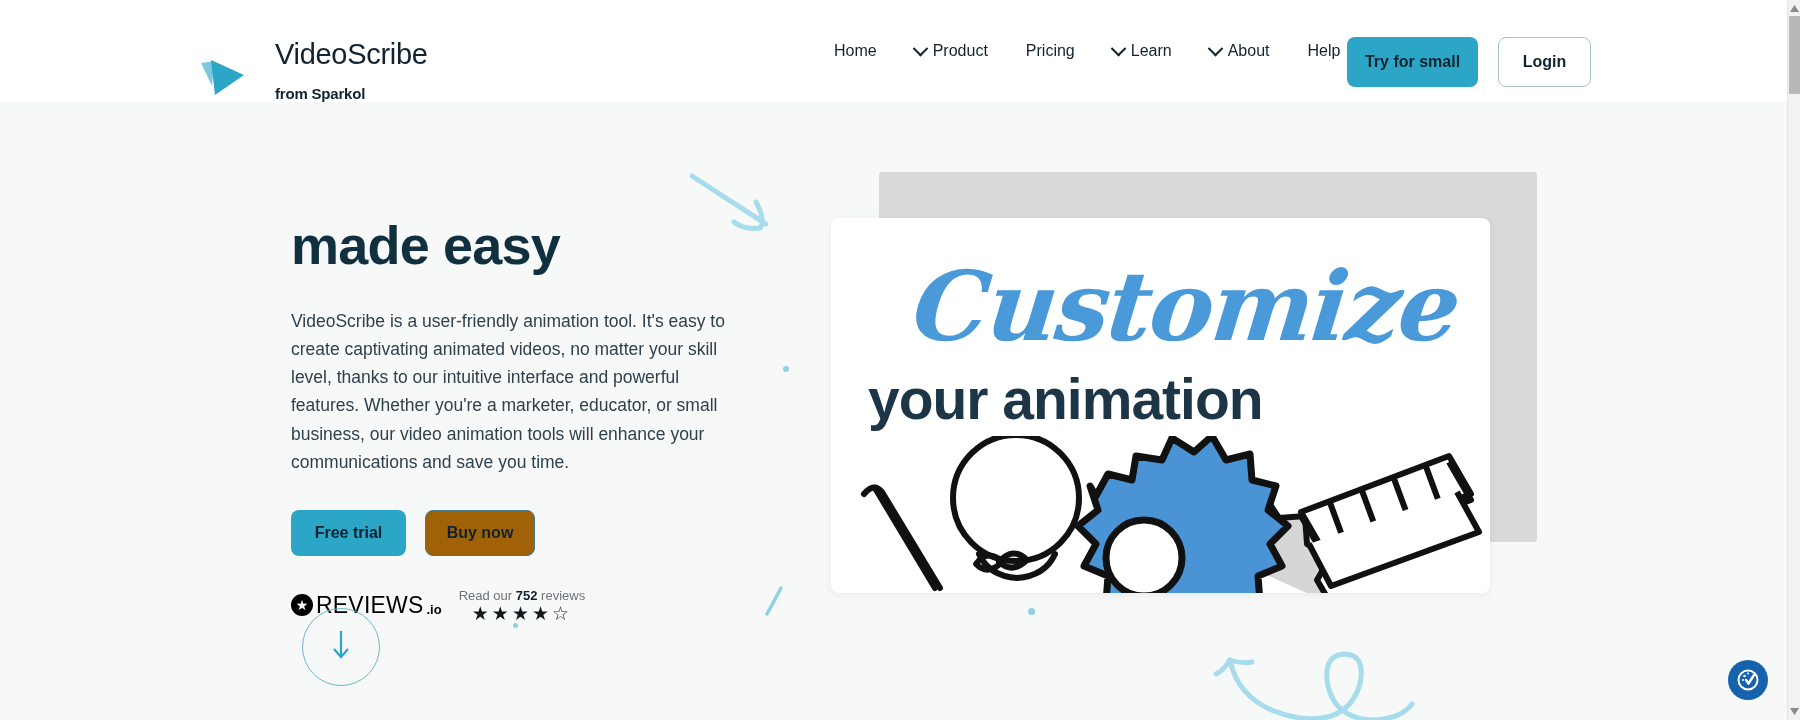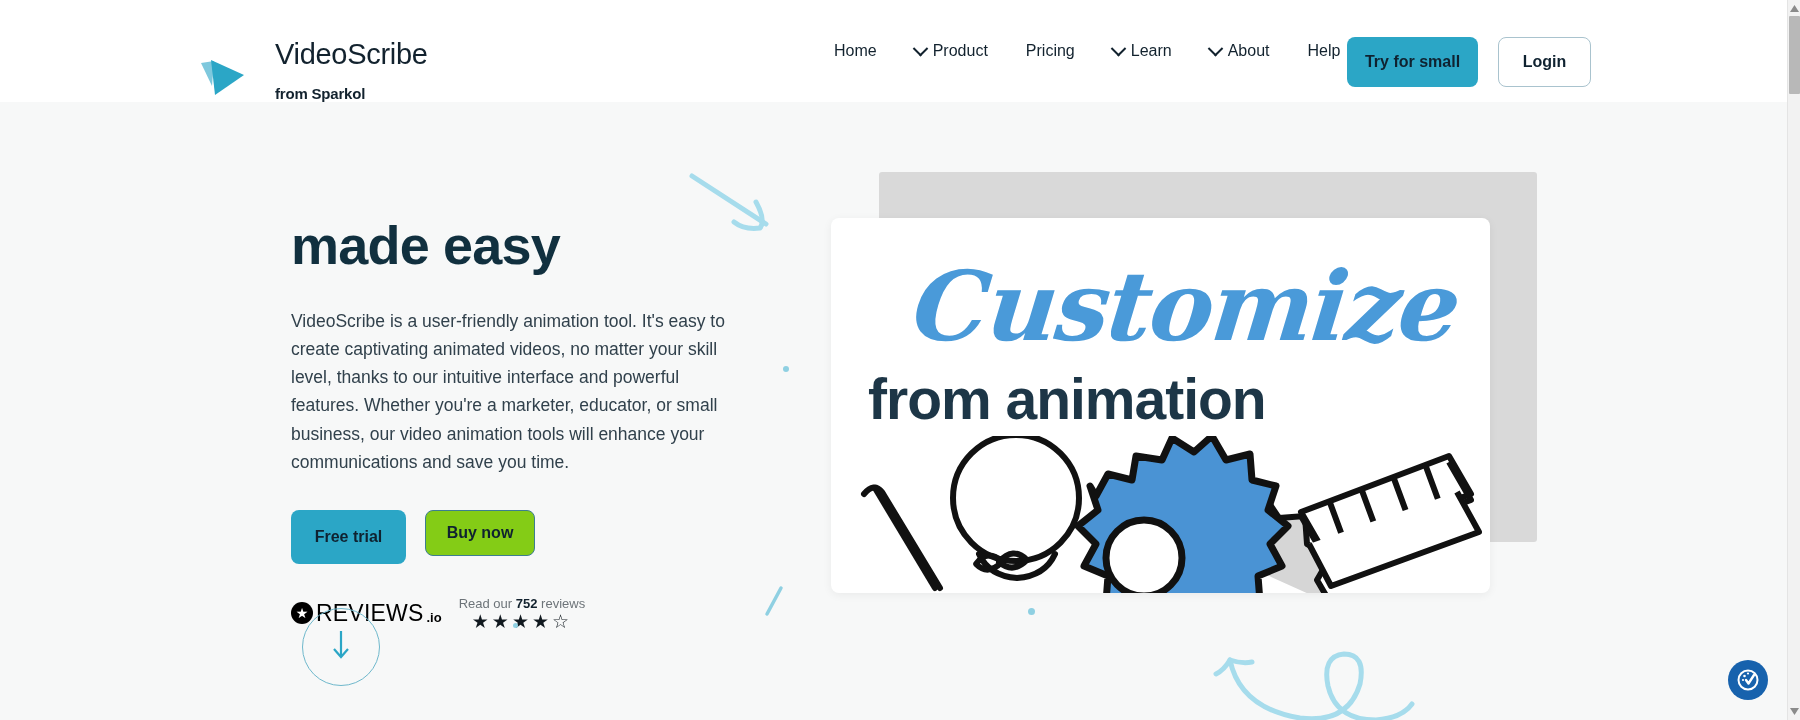--- a/index.html
+++ b/index.html
@@ -70,29 +70,29 @@
   .headline {
     font-size: 54px; font-weight: 700; color: #11303f;
     line-height: 1.12; letter-spacing: -0.8px;
   }
   .subcopy {
     margin-top: 31px; font-size: 17.5px; color: #31414c;
     line-height: 1.61; width: 448px;
   }
   .cta-row { margin-top: 34px; display: flex; gap: 19px; }
   .btn-free {
-    width: 115px; height: 54px; border-radius: 8px;
+    width: 115px; height: 46px; border-radius: 8px;
     background: #2ba6c6; color: #0f2230;
     font-size: 16px; font-weight: 700; border: none; cursor: pointer;
     display: flex; align-items: center; justify-content: center;
     font-family: "Liberation Sans", sans-serif;
   }
   .btn-buy {
     width: 110px; height: 46px; border-radius: 8px;
-    background: #84cc16; color: #0f2230; border: 1.3px solid #3d7e90;
+    background: #a16207; color: #0f2230; border: 1.3px solid #3d7e90;
     font-size: 16px; font-weight: 700; cursor: pointer;
     display: flex; align-items: center; justify-content: center;
     font-family: "Liberation Sans", sans-serif;
   }
 
   
   .reviews { margin-top: 32px; display: flex; align-items: center; gap: 17px; }
   .reviews-logo { display: flex; align-items: center; gap: 3px; }
   .rl-badge {
     width: 22px; height: 22px; border-radius: 50%;
@@ -254,21 +254,21 @@
         <line x1="11" y1="3" x2="11" y2="28" stroke="#2ba6c6" stroke-width="2.2"></line>
         <polyline points="4,21 11,29 18,21" fill="none" stroke="#2ba6c6" stroke-width="2.2"></polyline>
       </svg>
     </span>
   </div>
 
   <div class="hero-img-back"></div>
 
   <div class="hero-img-front">
     <div class="cust-word">Customize</div>
-    <div class="anim-word">from animation</div>
+    <div class="anim-word">your animation</div>
 
     <svg class="doodle" viewBox="0 0 659 160">
       <g fill="none" stroke="#111" stroke-width="6" stroke-linecap="round" stroke-linejoin="round">
 
         <path d="M33 58 q10 -12 18 -2 l58 96"></path>
         <path d="M44 52 l60 100"></path>
 
         <circle cx="185" cy="62" r="63"></circle>
         <path d="M148 118 q10 22 38 24 q28 -2 38 -24"></path>
 

